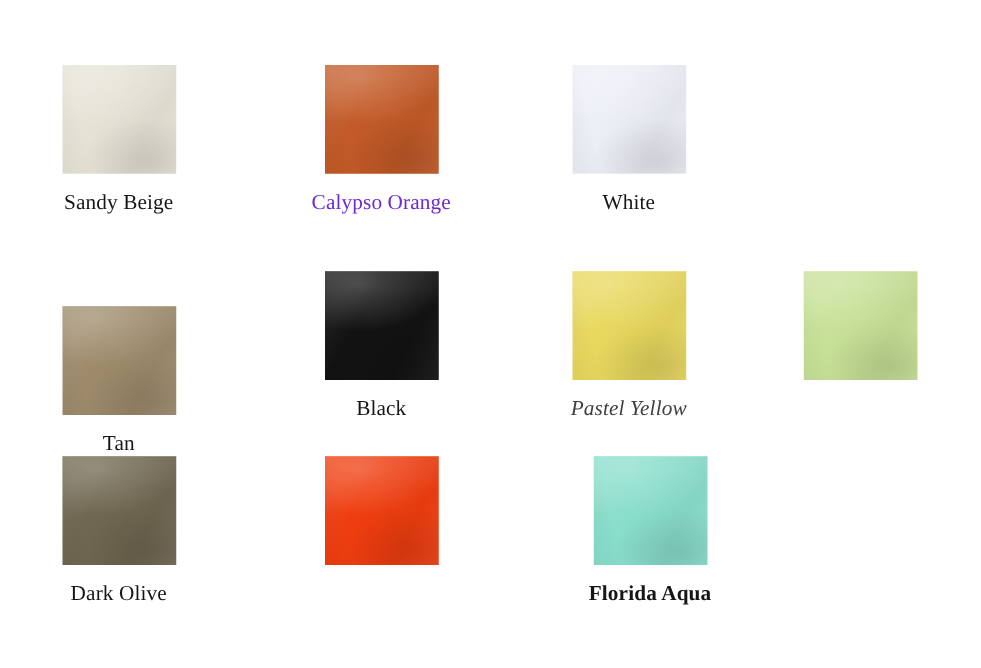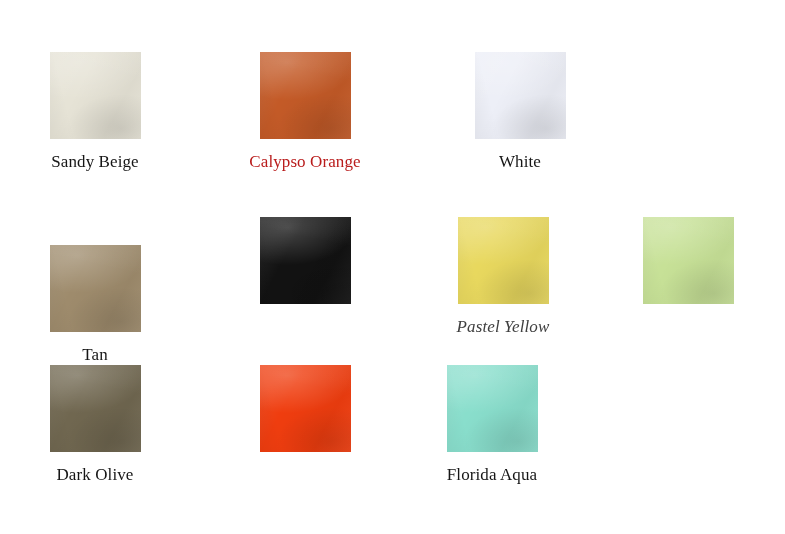--- a/index.html
+++ b/index.html
@@ -79,49 +79,50 @@
 <body>
 
 <div id="swatch-board" style="background: rgb(255, 255, 255); border-radius: 21px;">
     <div class="swatch-row" style="top: 52px;">
       <div class="swatch-cell" style="left: 25px;">
         <div class="swatch-chip" style="width: 91px; height: 87px; background-color: rgb(230, 227, 214);"></div>
         <div class="swatch-label" style="color: rgb(22, 22, 22);">Sandy Beige</div>
       </div>
       <div class="swatch-cell" style="left: 235px;">
         <div class="swatch-chip" style="width: 91px; height: 87px; background-color: rgb(195, 90, 39);"></div>
-        <div class="swatch-label" style="color: #b91c1c;">Calypso Orange</div>
+        <div class="swatch-label" style="color: #6d28d9;">Calypso Orange</div>
       </div>
-      <div class="swatch-cell" style="left: 450px;">
+      <div class="swatch-cell" style="left: 433px;">
         <div class="swatch-chip" style="width: 91px; height: 87px; background-color: rgb(237, 239, 247);"></div>
         <div class="swatch-label" style="color: rgb(22, 22, 22);">White</div>
       </div>
     </div>
     <div class="swatch-row" style="top: 217px;">
       <div class="swatch-cell" style="left: 25px; margin-top: 28px;">
         <div class="swatch-chip" style="width: 91px; height: 87px; background-color: rgb(158, 139, 108);"></div>
         <div class="swatch-label" style="color: rgb(22, 22, 22);">Tan</div>
       </div>
       <div class="swatch-cell" style="left: 235px;">
         <div class="swatch-chip" style="width: 91px; height: 87px; background-color: rgb(18, 18, 18);"></div>
+        <div class="swatch-label" style="color: rgb(22, 22, 22);">Black</div>
       </div>
       <div class="swatch-cell" style="left: 433px;">
         <div class="swatch-chip" style="width: 91px; height: 87px; background-color: rgb(232, 216, 94);"></div>
         <div class="swatch-label" style="color: #404040; font-style: italic;">Pastel Yellow</div>
       </div>
       <div class="swatch-cell" style="left: 618px;">
         <div class="swatch-chip" style="width: 91px; height: 87px; background-color: rgb(199, 225, 151);"></div>
       </div>
     </div>
     <div class="swatch-row" style="top: 365px;">
       <div class="swatch-cell" style="left: 25px;">
         <div class="swatch-chip" style="width: 91px; height: 87px; background-color: rgb(112, 103, 80);"></div>
         <div class="swatch-label" style="color: rgb(22, 22, 22);">Dark Olive</div>
       </div>
       <div class="swatch-cell" style="left: 235px;">
         <div class="swatch-chip" style="width: 91px; height: 87px; background-color: rgb(239, 61, 15);"></div>
       </div>
-      <div class="swatch-cell" style="left: 422px;">
+      <div class="swatch-cell" style="left: 450px; font-weight: bold;">
         <div class="swatch-chip" style="width: 91px; height: 87px; background-color: rgb(137, 222, 204);"></div>
         <div class="swatch-label" style="color: rgb(22, 22, 22);">Florida Aqua</div>
       </div>
     </div>
   </div>
 
 </body></html>

